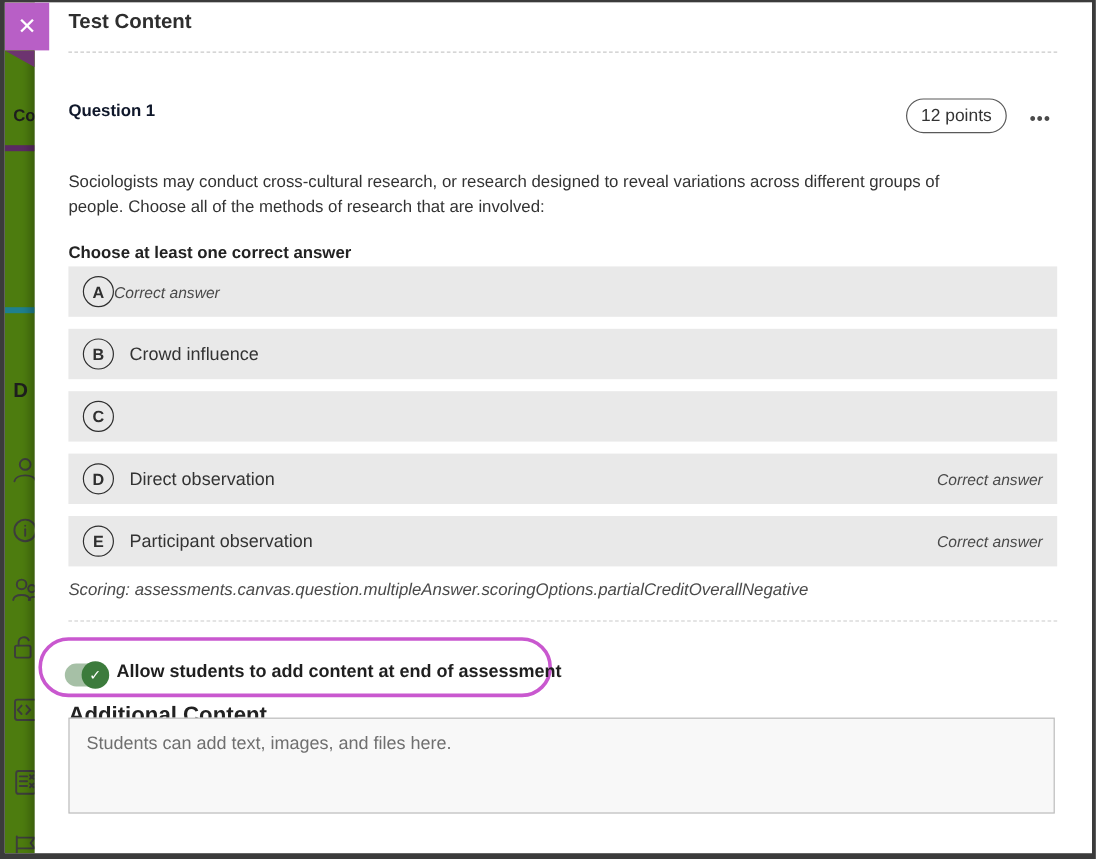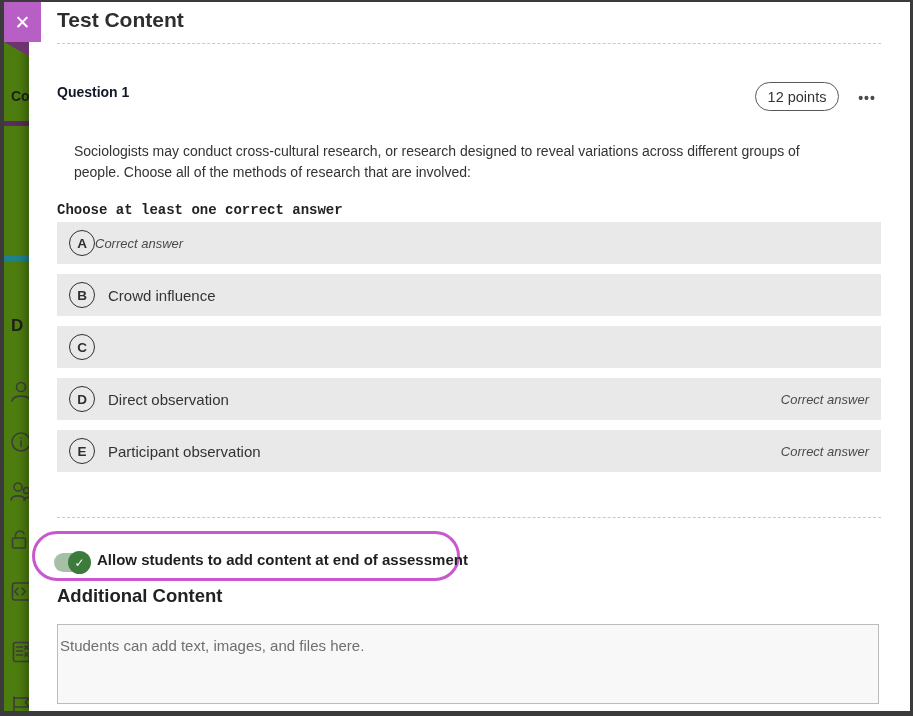--- a/index.html
+++ b/index.html
@@ -18,35 +18,35 @@
   .sb-bar{position:absolute;left:0;width:25px;height:5px;}
   .sb-bar.purple{top:119px;background:var(--sidebar_accent_purple,#5a2a62);}
   .sb-bar.teal{top:254px;background:var(--sidebar_accent_teal,#1f808e);}
   .sb-icon{position:absolute;left:6px;width:24px;height:24px;}
   .sb-icon svg{stroke:#3d3d3d;stroke-width:1.6;fill:none;stroke-linecap:round;stroke-linejoin:round;}
 
   
   .panel{position:absolute;left:25px;top:0;right:0;bottom:0;background:#fff;
          box-shadow:-4px 0 8px rgba(0,0,0,0.28);}
   .p-abs{position:absolute;}
-  .p-title{left:28px;top:6px;font-size:21px;font-weight:700;color:#2e2e2e;}
+  .p-title{left:28px;top:6px;font-size:17px;font-weight:700;color:#2e2e2e;}
   .divider{left:28px;right:29px;border-top:1px dashed #c9c9c9;height:0;}
   .divider1{top:41px;}
   .divider2{top:515px;}
 
   .q-title{left:28px;top:82px;font-size:14px;font-weight:700;color:#0f172a;}
   .points-pill{left:726px;top:80px;width:84px;height:29px;border:1px solid #595959;
     border-radius:15px;display:flex;align-items:center;justify-content:center;
     font-size:14.5px;color:#333;background:#fff;cursor:pointer;box-sizing:border-box;}
   .dots-menu{left:818px;top:85px;width:40px;height:22px;display:flex;align-items:center;
     justify-content:center;font-size:14px;font-weight:700;color:#4b4b4b;letter-spacing:1px;cursor:pointer;}
 
   .q-prompt{left:28px;top:139px;font-size:14px;line-height:21px;color:#333;}
-  .q-prompt div{white-space:nowrap;margin-left:17px;}
-  .q-instruction{left:28px;top:200px;font-size:14px;font-weight:700;color:#222;font-family:Liberation Mono, monospace;}
+  .q-prompt div{white-space:nowrap;}
+  .q-instruction{left:28px;top:200px;font-size:14px;font-weight:700;color:#222;}
 
   .options{left:28px;top:220px;width:824px;}
   .opt-row{height:42px;margin-bottom:10px;background:var(--option_row_bg,#e9e9e9);
     display:flex;align-items:center;padding:0 12px;box-sizing:border-box;}
   .opt-letter{width:26px;height:26px;border:1.5px solid #2f2f2f;border-radius:50%;
     display:flex;align-items:center;justify-content:center;font-size:13.5px;font-weight:700;
     color:#2f2f2f;flex:0 0 auto;box-sizing:border-box;}
   .opt-label{margin-left:13px;font-size:15px;color:#333;flex:1 1 auto;}
   .opt-correct{font-size:13px;font-style:italic;color:#4a4a4a;}
 
@@ -55,22 +55,22 @@
   .ring{left:3px;top:529px;width:428px;height:50px;border:3px solid var(--highlight_ring,#c958cf);
     border-radius:25px;box-sizing:border-box;}
   .switch{left:25px;top:551px;width:34px;height:19px;border-radius:10px;
     background:var(--toggle_track,#a6c0a6);cursor:pointer;}
   .knob{position:absolute;right:-3px;top:-2px;width:23px;height:23px;border-radius:50%;
     background:var(--toggle_knob,#3c7b3c);display:flex;align-items:center;justify-content:center;
     color:#fff;font-size:12px;font-weight:700;}
   .toggle-label{left:68px;top:549px;font-size:15px;font-weight:700;color:#1f1f1f;}
 
   .ac-heading{left:28px;top:583px;font-size:18.5px;font-weight:700;color:#222;}
-  .ac-box{left:28px;top:622px;width:822px;height:80px;background:#f8f8f8;
-    border:1px solid #bcbcbc;box-sizing:border-box;padding:12px 2px;
+  .ac-box{left:28px;top:596px;width:822px;height:80px;background:#f8f8f8;
+    border:1px solid #bcbcbc;box-sizing:border-box;padding:12px 14px;
     font-size:15px;color:#6f6f6f;cursor:text;}
 
   
   .close-btn{position:absolute;left:0;top:0;width:37px;height:40px;z-index:9;
     background:var(--close_button,#b85fc6);display:flex;align-items:center;justify-content:center;
     color:#fff;font-size:19px;font-weight:700;cursor:pointer;}
   .close-fold{position:absolute;left:0;top:40px;width:25px;height:14px;z-index:8;
     background:var(--close_fold,#6d3470);
     clip-path:polygon(0 0,100% 0,100% 100%);}
 </style>
@@ -169,20 +169,21 @@
     <span class="opt-correct">Correct answer</span>
   </div>
 
   <div class="opt-row">
     <span class="opt-letter">E</span>
     <span class="opt-label">Participant observation</span>
     <span class="opt-correct">Correct answer</span>
   </div>
 </div>
 
+      <span class="p-abs scoring">Scoring: assessments.canvas.question.multipleAnswer.scoringOptions.partialCreditOverallNegative</span>
       <div class="p-abs divider divider2"></div>
 
       <div class="p-abs ring"></div>
       <div class="p-abs switch">
         <div class="knob">
           <span>✓</span>
         </div>
       </div>
       <span class="p-abs ac-heading">Additional Content</span>
 

